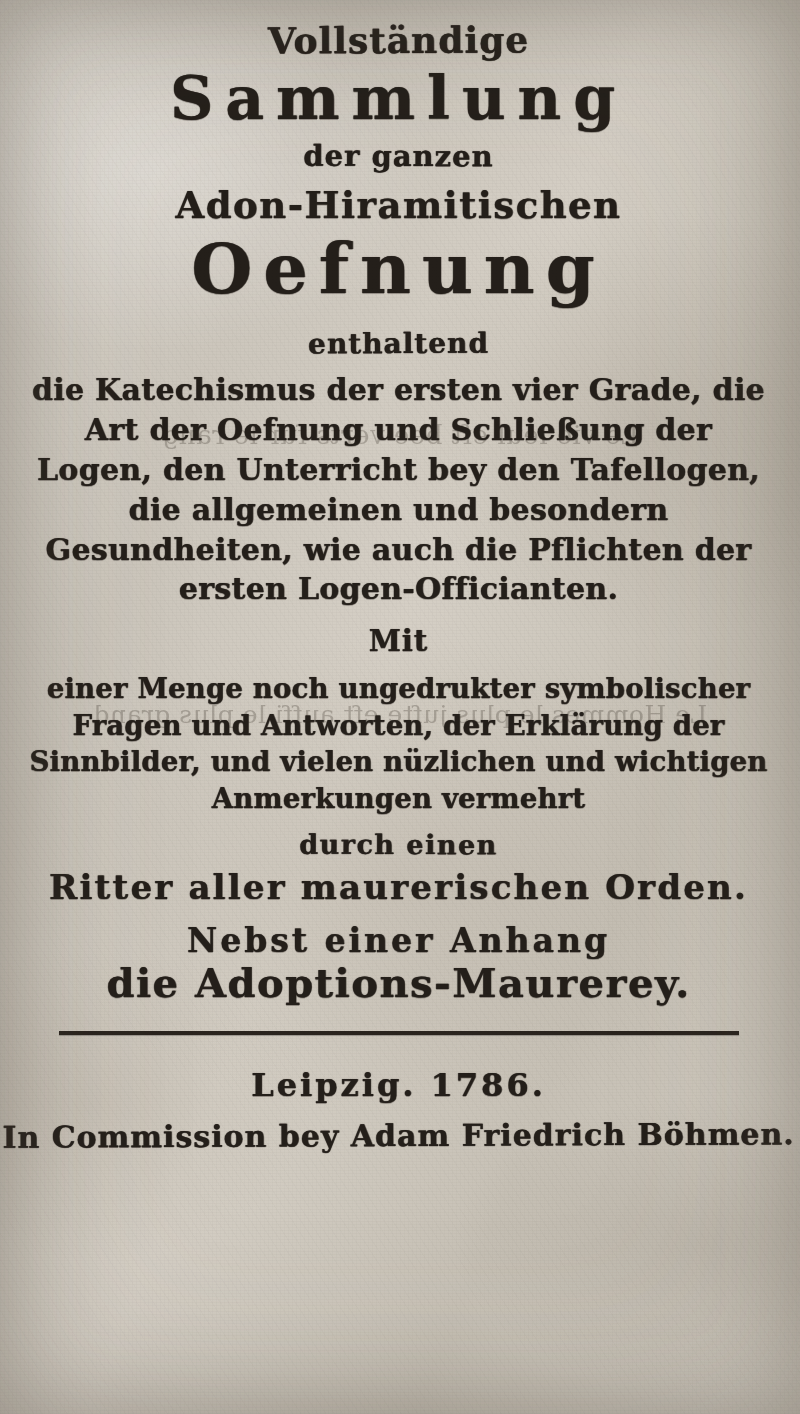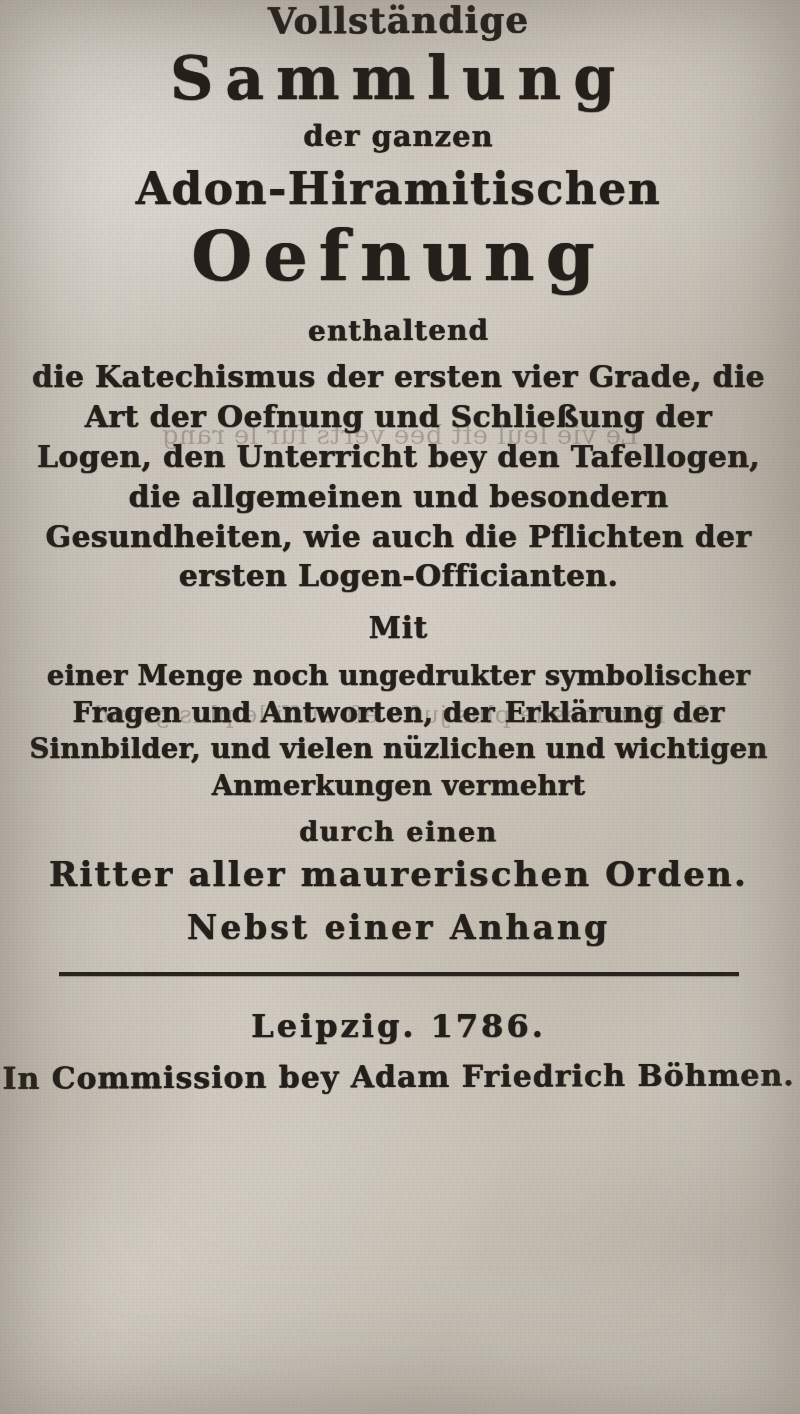--- a/index.html
+++ b/index.html
@@ -57,21 +57,21 @@
     font-family: "DejaVu Serif", serif;
     transform: scaleX(-1);
     letter-spacing: .5px;
     pointer-events: none;
     filter: blur(.6px);
   }
 
   .content {
     position: relative;
     width: 797px;
-    padding-top: 2px;
+    padding-top: 22px;
     text-align: center;
   }
 
   
   .ln {
     color: #241f1a;
     font-family: "DejaVu Serif", serif;
     font-weight: 700;
     line-height: 1.0;
     text-shadow:
@@ -81,21 +81,21 @@
        0 0 1.2px rgba(36,31,26,.40);
     position: relative;
     white-space: nowrap;
   }
   .ln.wrap { white-space: normal; }
 
   
   .l-vollstaendige { font-size: 36px; letter-spacing: 1px; margin-bottom: 10px; }
   .l-sammlung      { font-size: 60px; letter-spacing: 12px; margin-bottom: 14px; }
   .l-derganzen     { font-size: 29px; letter-spacing: 1px; margin-bottom: 16px; }
-  .l-adon          { font-size: 44px; letter-spacing: 1.5px; margin-bottom: 10px; }
+  .l-adon          { font-size: 37px; letter-spacing: 1.5px; margin-bottom: 10px; }
   .l-maurerey      { font-size: 70px; letter-spacing: 11px; margin-bottom: 26px; }
   .l-enthaltend    { font-size: 28px; letter-spacing: 1px; margin-bottom: 12px; }
 
   .block-body {
     font-size: 30px;
     line-height: 1.33;
     letter-spacing: 0.3px;
     padding: 0 30px;
     margin-bottom: 18px;
   }
@@ -151,20 +151,21 @@
     <div class="ln wrap block-body">die Katechismus der ersten vier Grade, die Art der Oefnung und Schließung der Logen, den Unterricht bey den Tafellogen, die allgemeinen und besondern Gesundheiten, wie auch die Pflichten der ersten Logen-Officianten.</div>
 
     <div class="ln l-mit">Mit</div>
 
     <div class="ln wrap block-body2">einer Menge noch ungedrukter symbolischer Fragen und Antworten, der Erklärung der Sinnbilder, und vielen nüzlichen und wichtigen Anmerkungen vermehrt</div>
 
     <div class="ln l-durcheinen tiltB">durch einen</div>
     <div class="ln l-ritter">Ritter aller maurerischen Orden.</div>
 
     <div class="ln l-nebst">Nebst einer Anhang</div>
+    <div class="ln l-adoptions">die Adoptions-Maurerey.</div>
 
     <div class="rule"></div>
 
     <div class="imprint">
       <div class="ln l-leipzig">Leipzig. 1786.</div>
       <div class="ln l-commission tiltA">In Commission bey Adam Friedrich Böhmen.</div>
     </div>
 
   </div>
 

